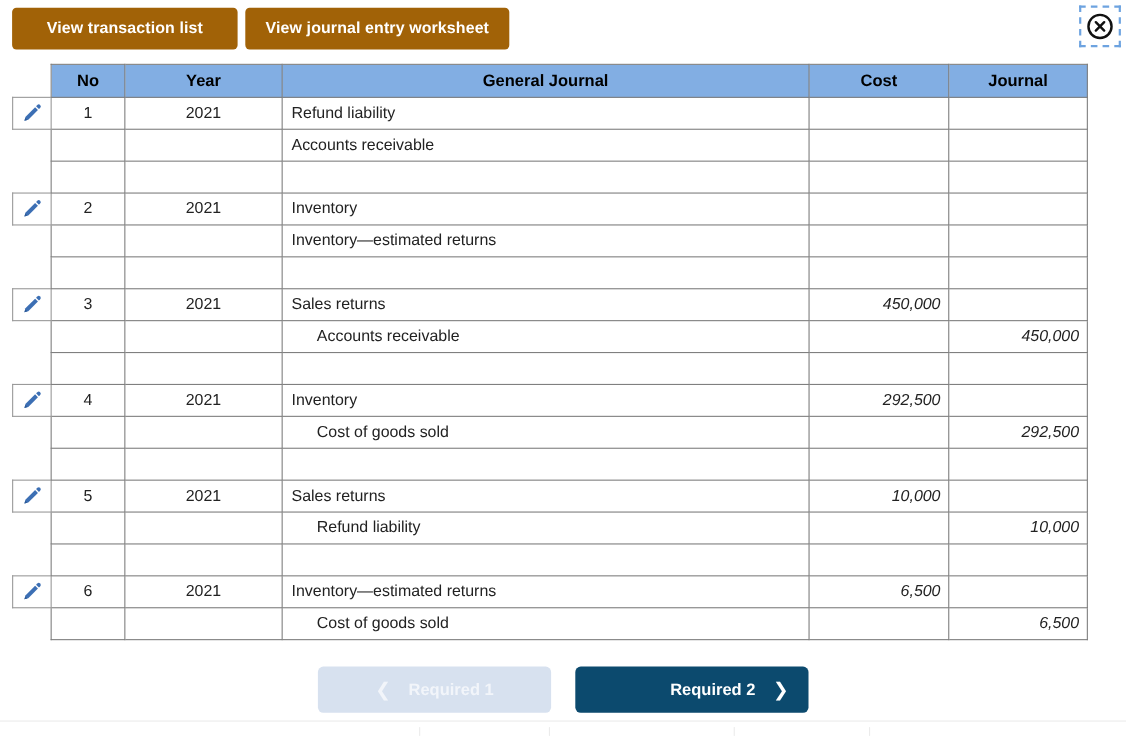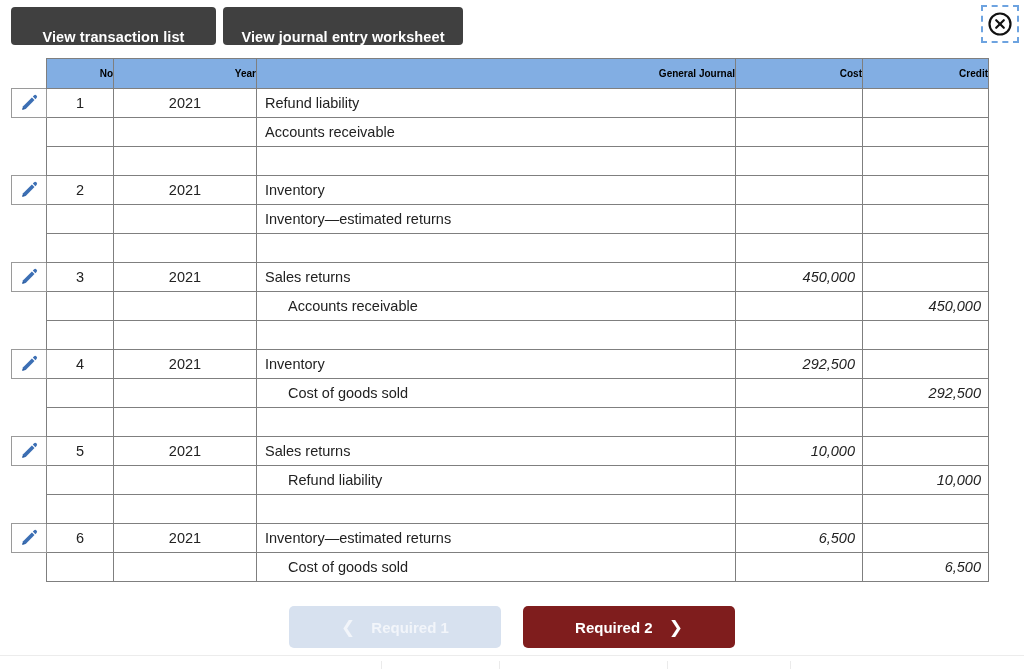--- a/index.html
+++ b/index.html
@@ -22,29 +22,29 @@
   .toolbar {
     position: absolute;
     left: 0; top: 0;
     width: 1024px;
     height: 52px;
   }
   .tab-btn {
     position: absolute;
     top: 7px;
     height: 38px;
-    background: #404040;
+    background: #a16207;
     color: #ffffff;
     border: none;
     border-radius: 4px;
     font-family: "Liberation Sans", sans-serif;
     font-size: 14.5px;
     font-weight: bold;
     letter-spacing: 0.1px;
-    padding: 11px 16px;
+    padding: 0 16px;
     cursor: pointer;
     white-space: nowrap;
     line-height: 38px;
     text-align: center;
   }
   #btn-transaction-list { left: 11px; width: 205px; }
   #btn-journal-worksheet { left: 223px; width: 240px; }
 
   
   .close-wrap {
@@ -83,23 +83,23 @@
   table.journal col.c-year   { width: 143px; }
   table.journal col.c-gj     { width: 479px; }
   table.journal col.c-debit  { width: 127px; }
   table.journal col.c-credit { width: 126px; }
 
   table.journal th {
     background: #82aee3;
     border: 1px solid #7f7f7f;
     height: 29px;
     font-weight: bold;
-    font-size: 10px;
+    font-size: 15px;
     color: #000000;
-    text-align: right;
+    text-align: center;
     padding: 0;
   }
   table.journal th.edit-head {
     background: transparent;
     border: none;
   }
   table.journal td {
     border: 1px solid #7f7f7f;
     height: 28px;
     padding: 0 6px;
@@ -165,22 +165,23 @@
     gap: 16px;
     cursor: pointer;
     padding: 0 18px;
     box-sizing: border-box;
   }
   .nav-btn.prev {
     background: #d7e1ef;
     color: #f2f5fa;
   }
   .nav-btn.next {
-    background: #7f1d1d;
+    background: #0c4a6e;
     color: #ffffff;
+    justify-content: flex-end;
   }
   .chev { font-size: 17px; font-weight: normal; line-height: 1; }
 
   
   .divider {
     position: absolute;
     left: 0;
     top: 655px;
     width: 1024px;
     height: 1px;
@@ -229,21 +230,21 @@
         <col class="c-debit">
         <col class="c-credit">
     </colgroup>
     <thead>
       <tr>
         <th class="edit-head"></th>
         <th>No</th>
         <th>Year</th>
         <th>General Journal</th>
         <th>Cost</th>
-        <th>Credit</th>
+        <th>Journal</th>
       </tr>
     </thead>
     <tbody id="journal-body">
         <tr>
           <td class="edit-cell"><span class="pencil"><svg width="18" height="18" viewBox="0 0 18 18" aria-hidden="true">
                 <path d="M2.2 15.8 L3.1 12.3 L11.9 3.5 L14.5 6.1 L5.7 14.9 Z" fill="#3c6fb4"></path>
                 <path d="M12.8 2.6 L13.9 1.5 A1.6 1.6 0 0 1 16.5 4.1 L15.4 5.2 Z" fill="#3c6fb4"></path>
                 <path d="M2.2 15.8 L3.0 13.2 L4.8 15.0 Z" fill="#2d5a96"></path>
               </svg></span></td>
           <td class="num">1</td>

